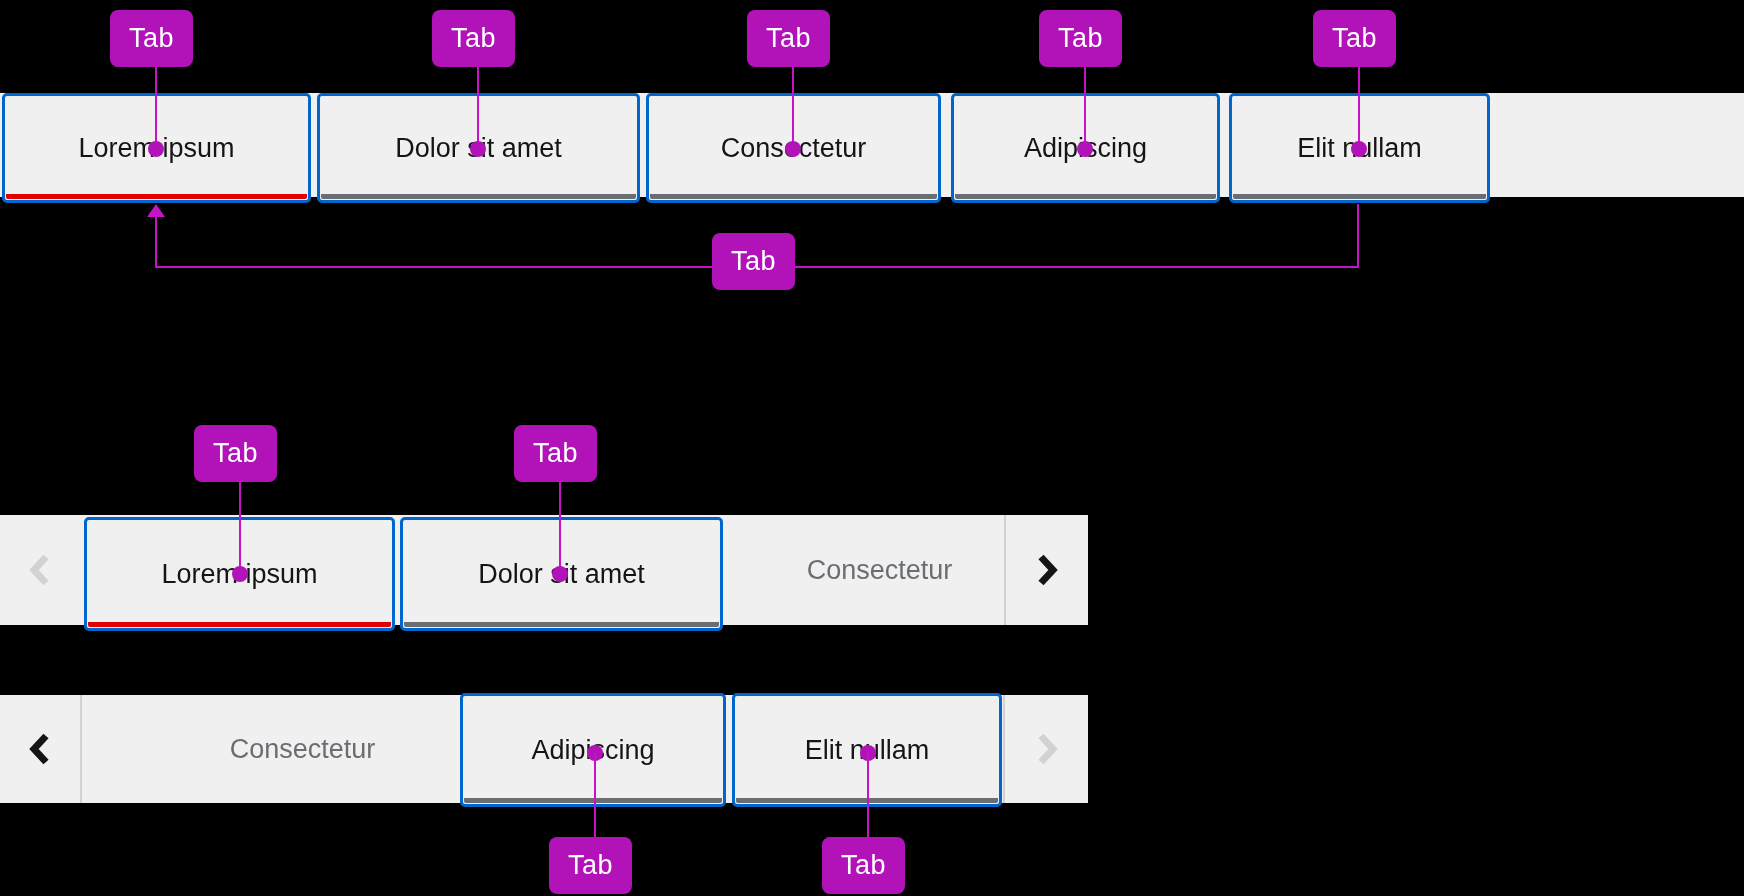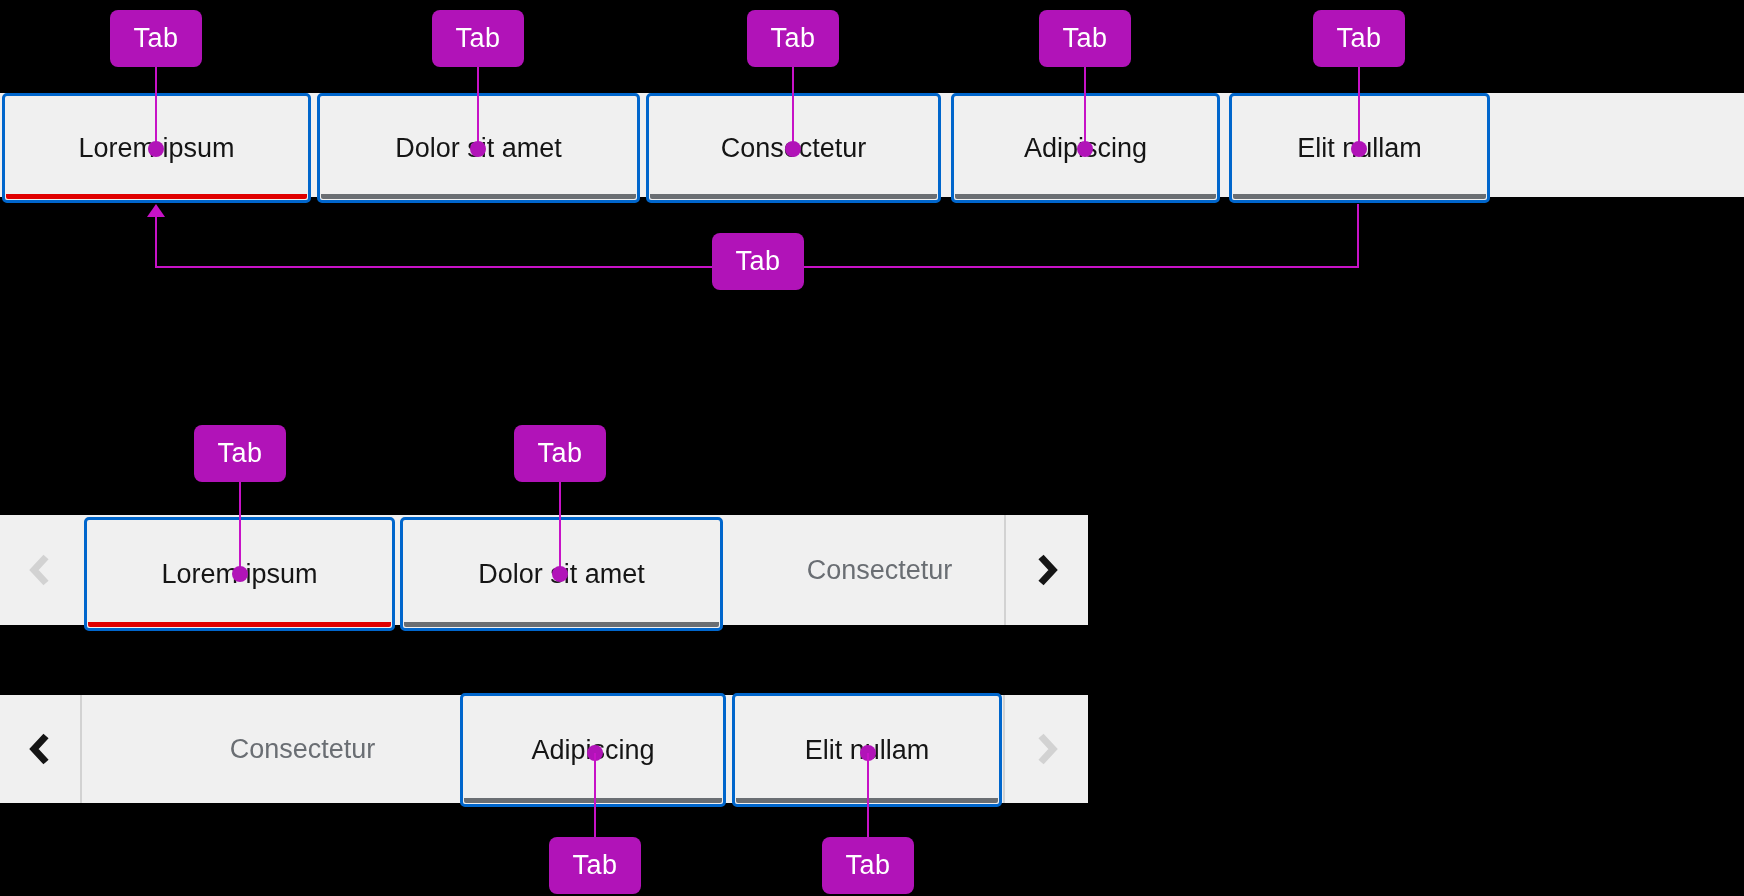--- a/index.html
+++ b/index.html
@@ -26,21 +26,21 @@
   .tabbox::after{content:"";position:absolute;left:1px;right:1px;bottom:1px;height:5px;
           border-radius:0 0 2px 2px;background:var(--inactive-underline);}
   .tabbox.active::after{background:var(--active-underline);}
   .tabplain{position:absolute;display:flex;align-items:center;justify-content:center;
           font-size:27px;color:var(--muted-text);z-index:2;}
   .scrollbtn{position:absolute;display:flex;align-items:center;justify-content:center;
           z-index:2;background:transparent;border:none;padding:0;cursor:pointer;}
   .scrollbtn svg{display:block;}
   .chev-on{color:var(--chev-on);} .chev-off{color:var(--chev-off);}
   .divider{position:absolute;width:2px;background:var(--divider);z-index:2;}
-  .badge{position:absolute;width:92px;height:57px;border-radius:8px;background:var(--badge);
+  .badge{position:absolute;width:83px;height:57px;border-radius:8px;background:var(--badge);
           color:#ffffff;font-size:27px;display:flex;align-items:center;justify-content:center;
           z-index:6;letter-spacing:.5px;}
   .aline{position:absolute;background:var(--line);z-index:5;}
   .dot{position:absolute;width:16px;height:16px;border-radius:50%;background:var(--badge);z-index:5;}
   .arrow-up{position:absolute;width:0;height:0;border-left:9px solid transparent;
           border-right:9px solid transparent;border-bottom:13px solid var(--line);z-index:5;}
 </style>
 </head>
 <body>
 

